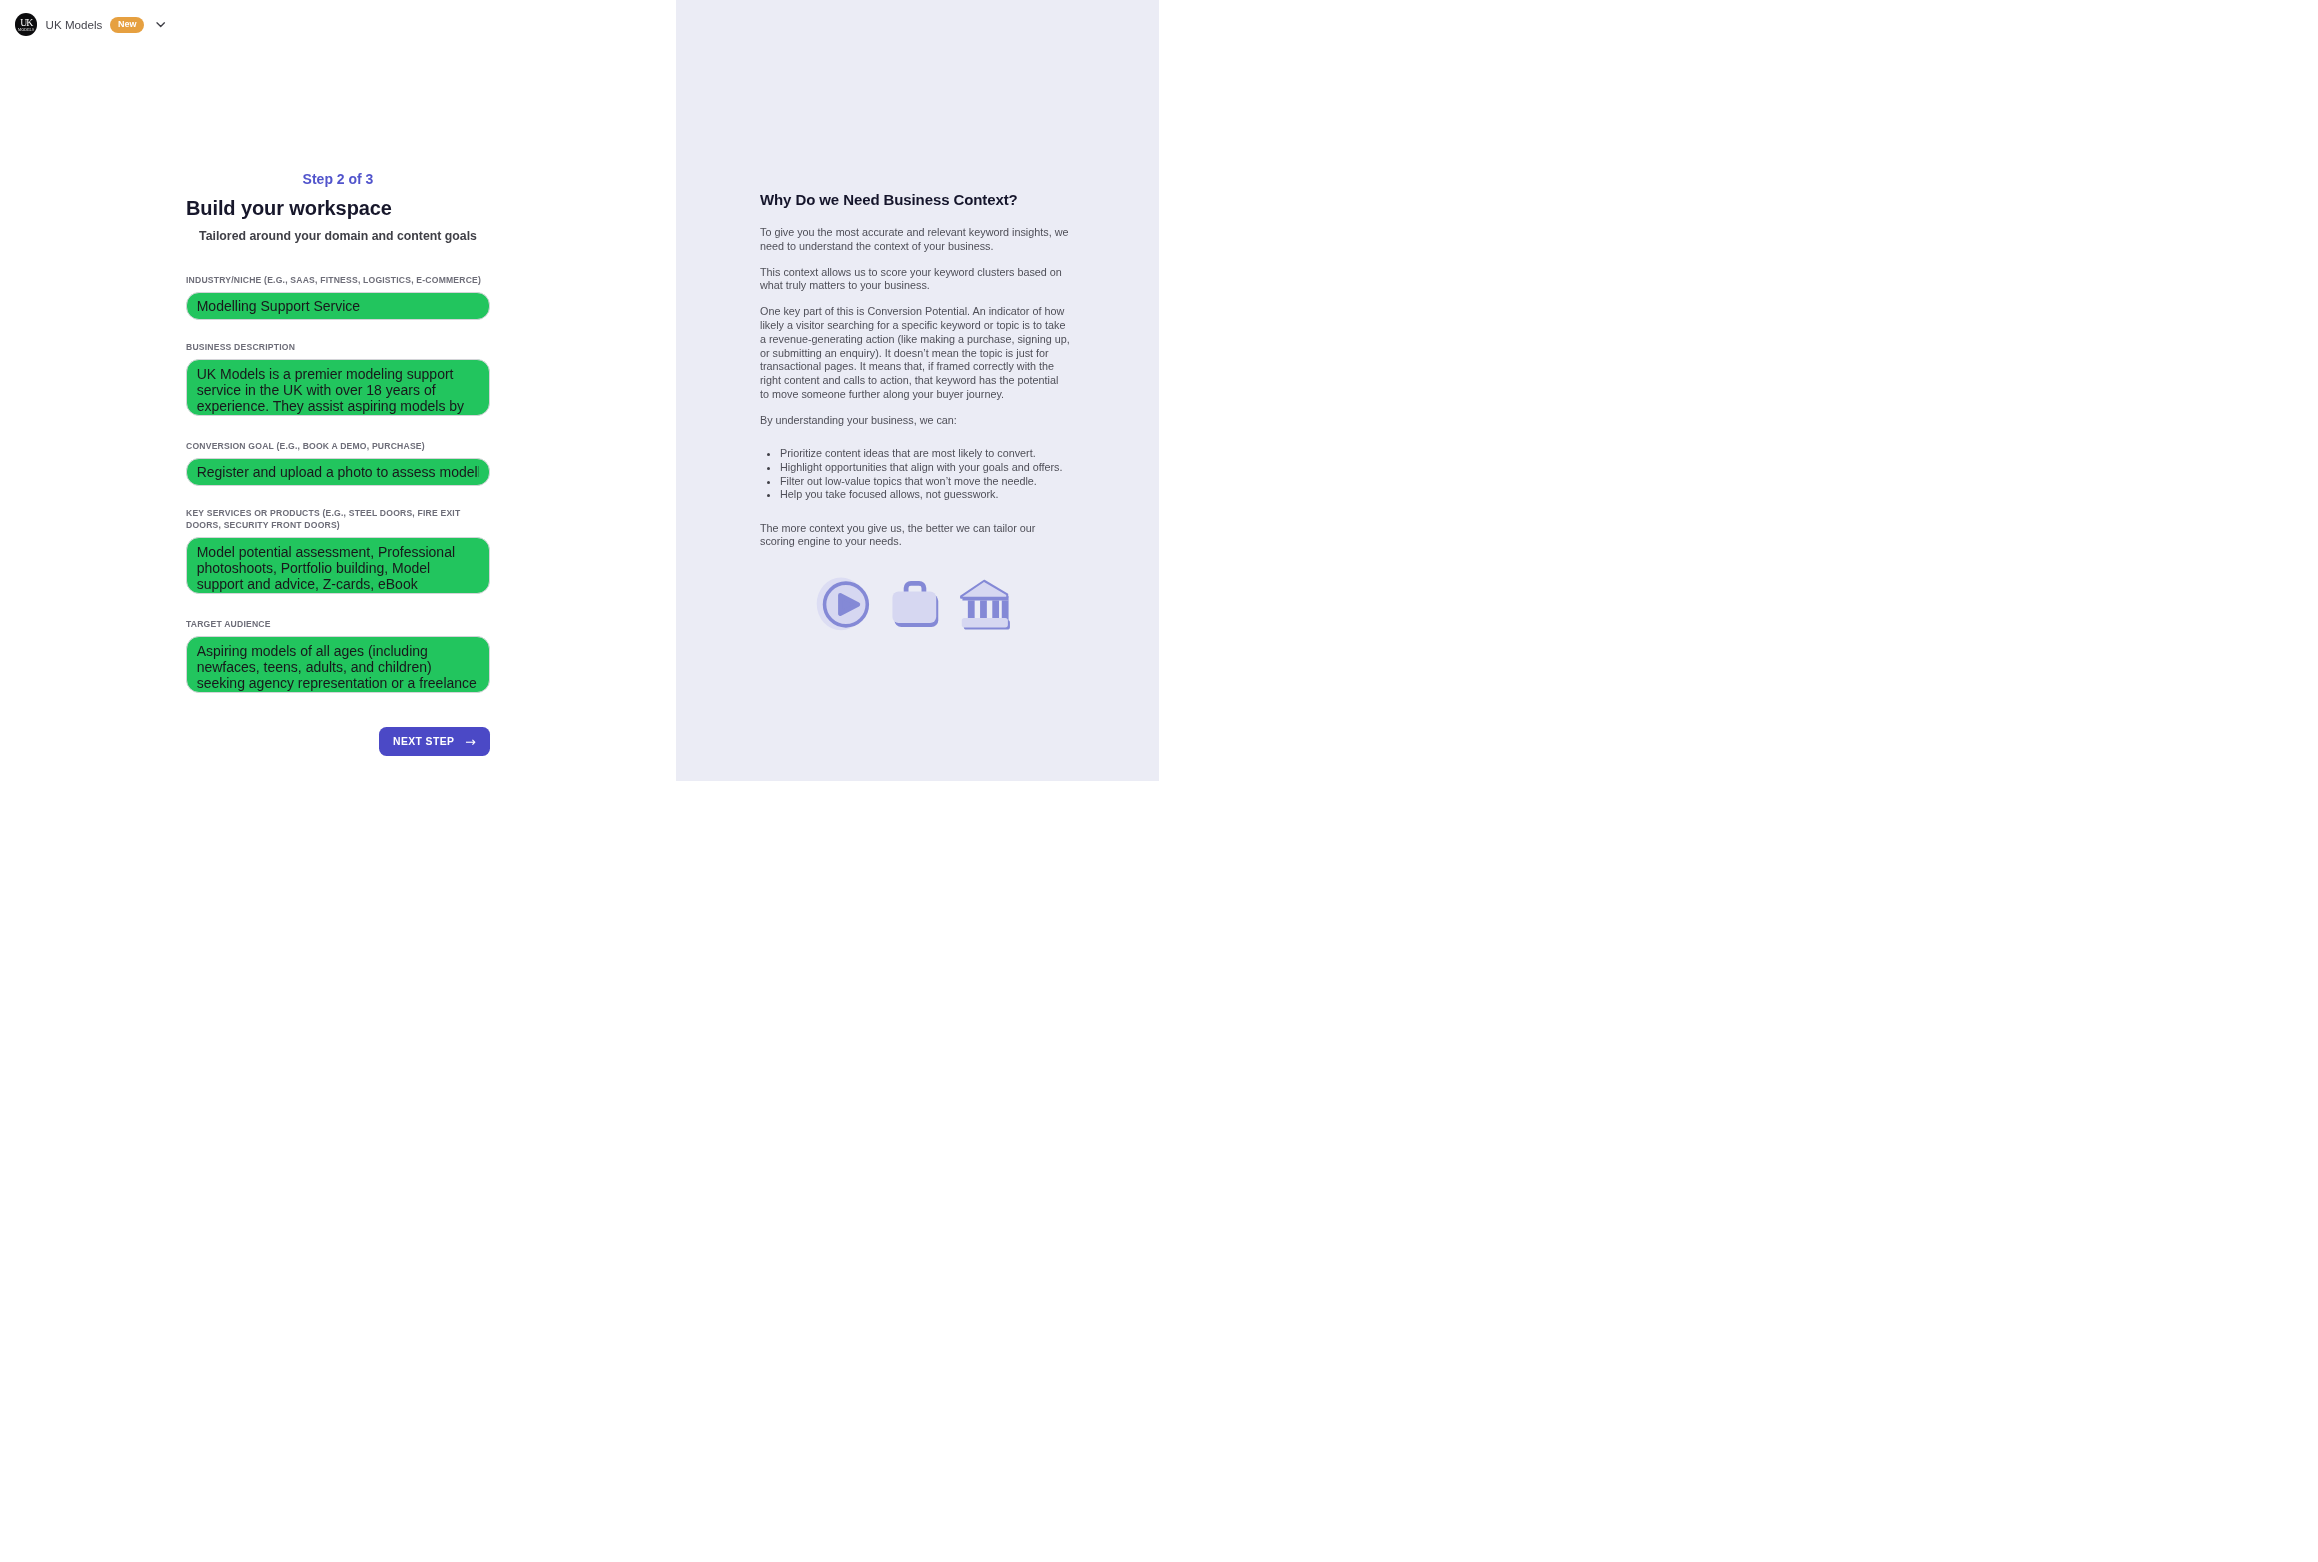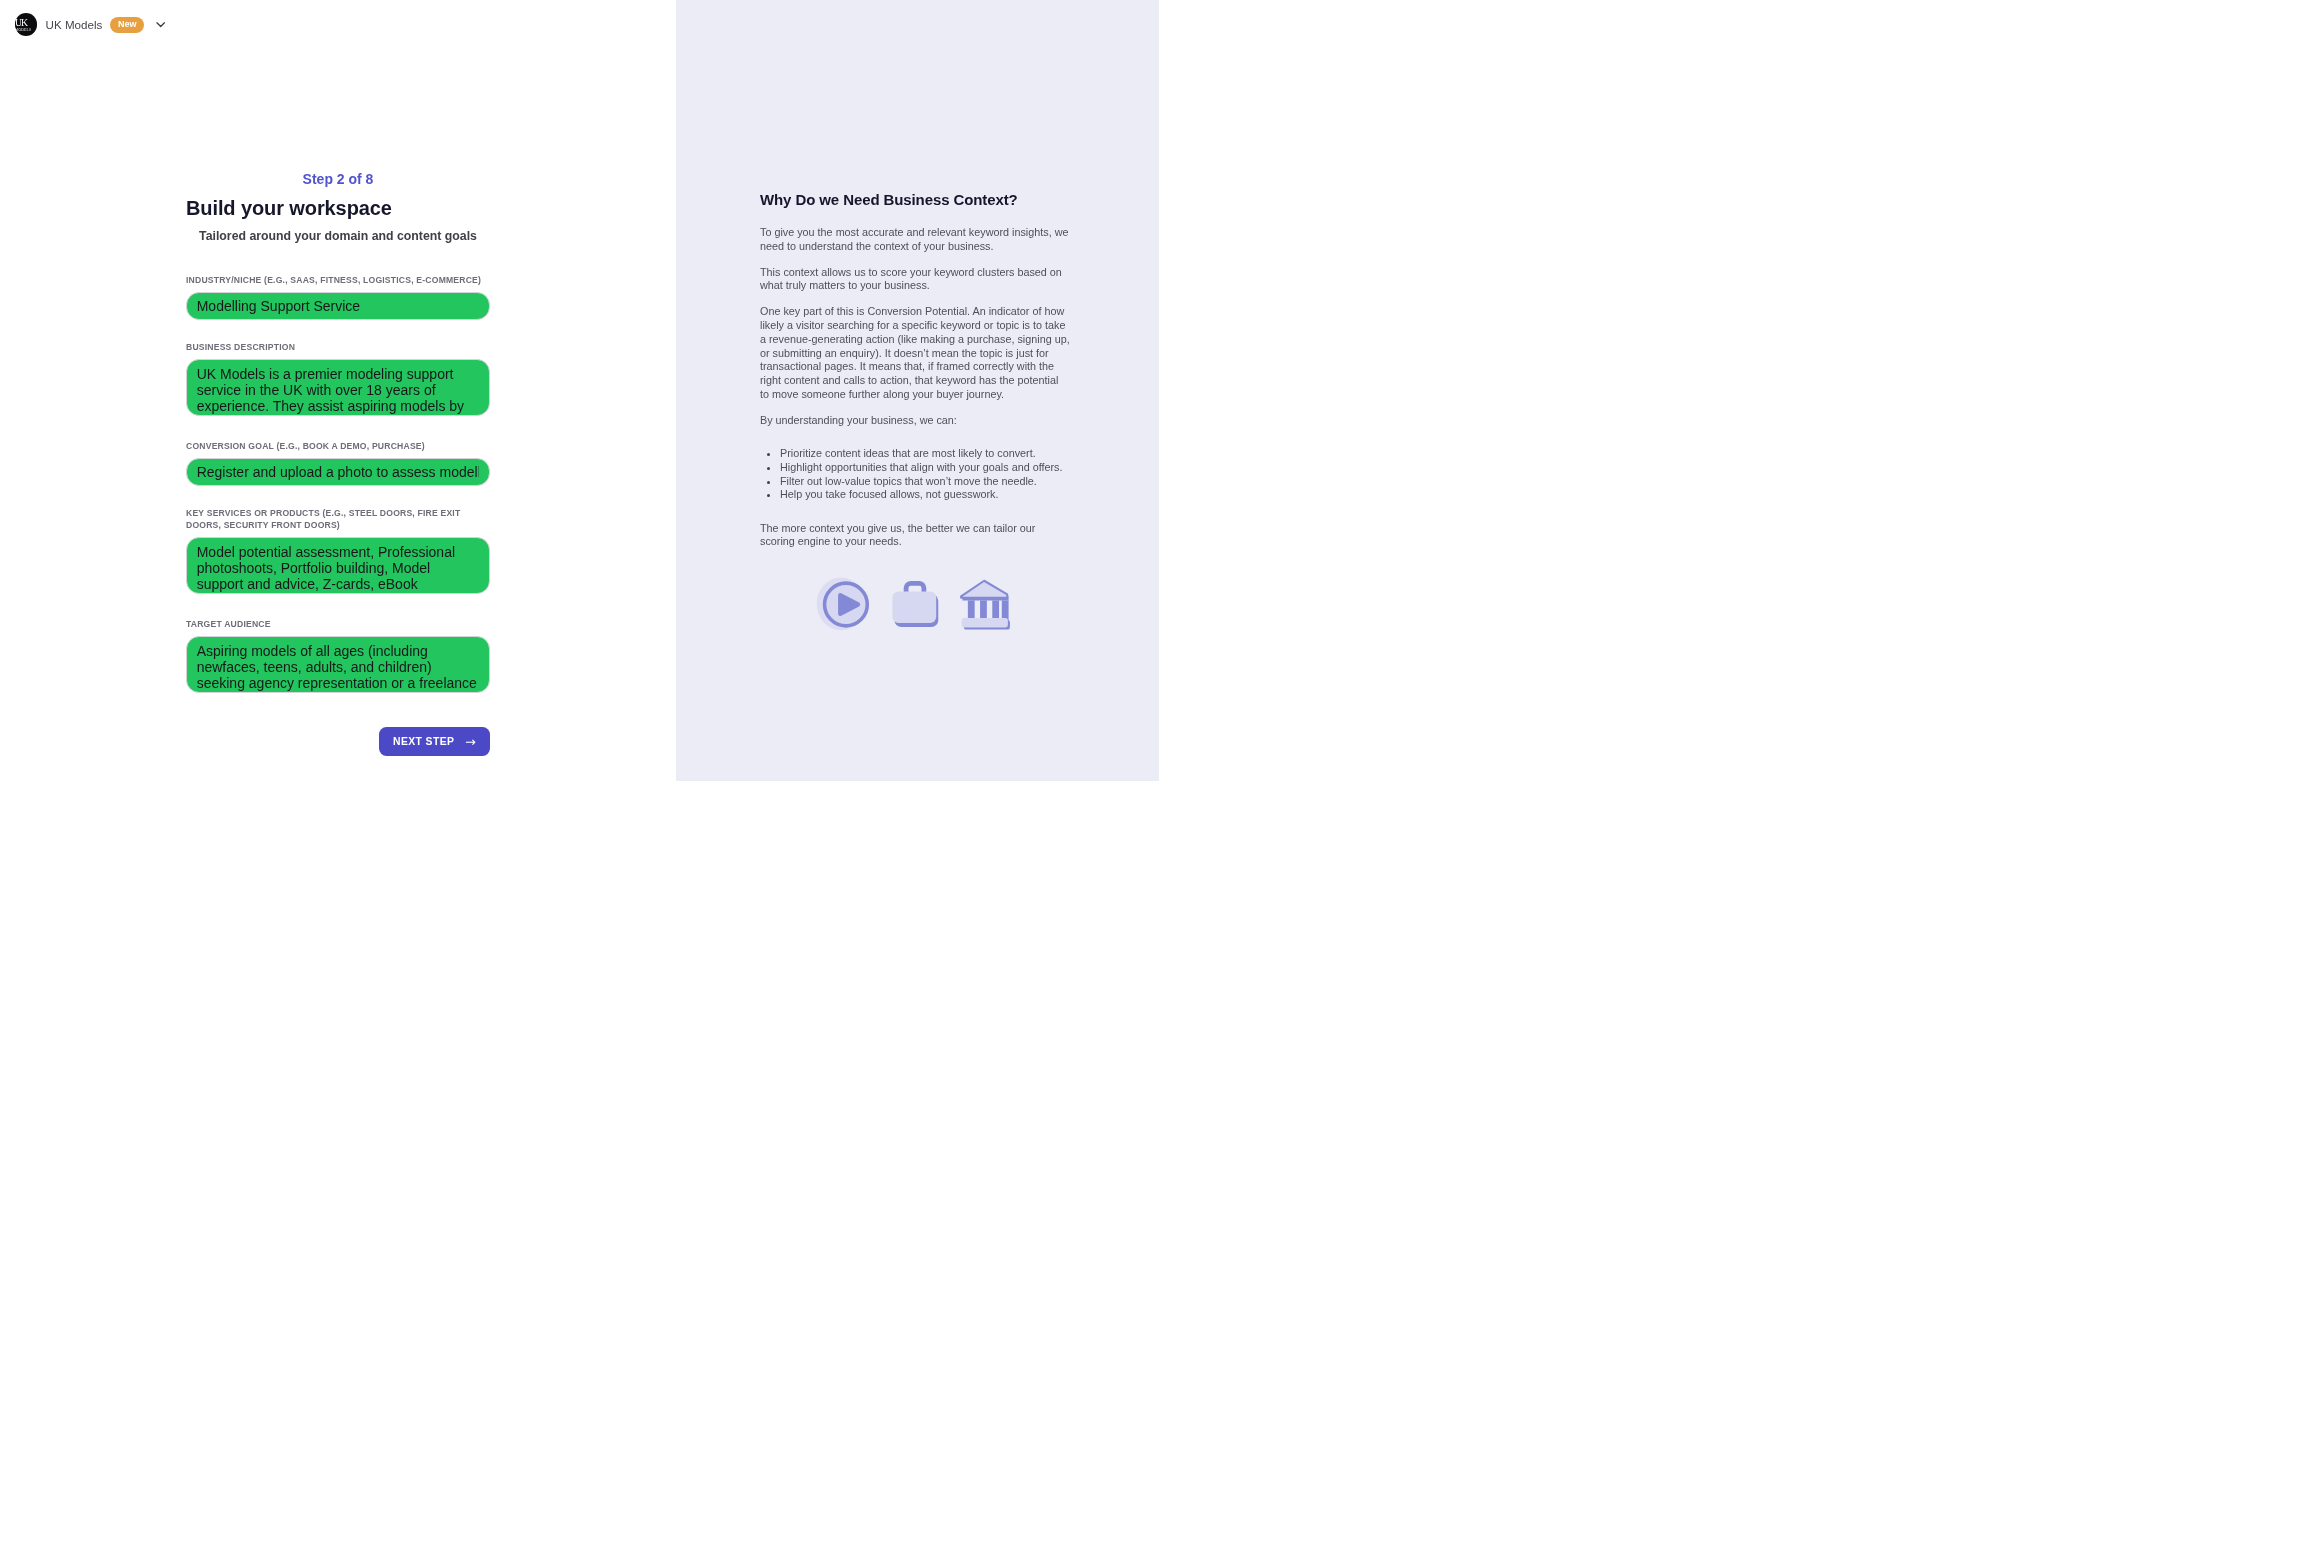--- a/index.html
+++ b/index.html
@@ -10,21 +10,21 @@
     -webkit-font-smoothing: antialiased;
   }
   .page { width:1159px; height:781px; display:flex; overflow:hidden; background:#ffffff; }
 
   
   .left { width:676px; min-width:676px; position:relative; background:#ffffff; }
 
   .brand { position:absolute; top:13.4px; left:15px; display:flex; align-items:center; gap:8.2px; cursor:pointer; }
   .logo {
     width:22.4px; height:22.4px; border-radius:50%; background:#0c0c0e; color:#ffffff;
-    display:flex; flex-direction:column; align-items:flex-start; justify-content:center; line-height:1;
+    display:flex; flex-direction:column; align-items:center; justify-content:center; line-height:1;
   }
   .logo-uk { font-family:"Liberation Serif", serif; font-size:9.7px; letter-spacing:-1.1px; margin-top:1.5px; }
   .logo-models { font-family:"Liberation Serif", serif; font-size:3.4px; letter-spacing:0.4px; margin-top:0.7px; }
   .brand-name { font-size:11.6px; font-weight:500; color:#45454d; }
   .badge {
     background:#e6a040; color:#ffffff; font-size:9px; font-weight:700;
     padding:2.2px 7.5px 3px; border-radius:745px; line-height:1.2;
   }
   .chevron { display:flex; align-items:center; margin-left:1.5px; }
 
@@ -81,21 +81,21 @@
       <span class="brand-name">UK Models</span>
       <span class="badge">New</span>
       <span class="chevron">
         <svg width="13.4" height="13.4" viewBox="0 0 18 18" fill="none">
           <path d="M4 6.5 L9 11.5 L14 6.5" stroke="#3f3f46" stroke-width="1.8" stroke-linecap="round" stroke-linejoin="round"></path>
         </svg>
       </span>
     </div>
 
     <div class="form-col">
-      <p class="step">Step 2 of 8</p>
+      <p class="step">Step 2 of 3</p>
       <h1 class="title">Build your workspace</h1>
       <p class="subtitle">Tailored around your domain and content goals</p>
 
       <div class="field">
         <div class="field-label">INDUSTRY/NICHE (E.G., SAAS, FITNESS, LOGISTICS, E-COMMERCE)</div>
         <input class="text-input" type="text" value="Modelling Support Service" style="">
       </div>
 
       <div class="field">
         <div class="field-label">BUSINESS DESCRIPTION</div>

